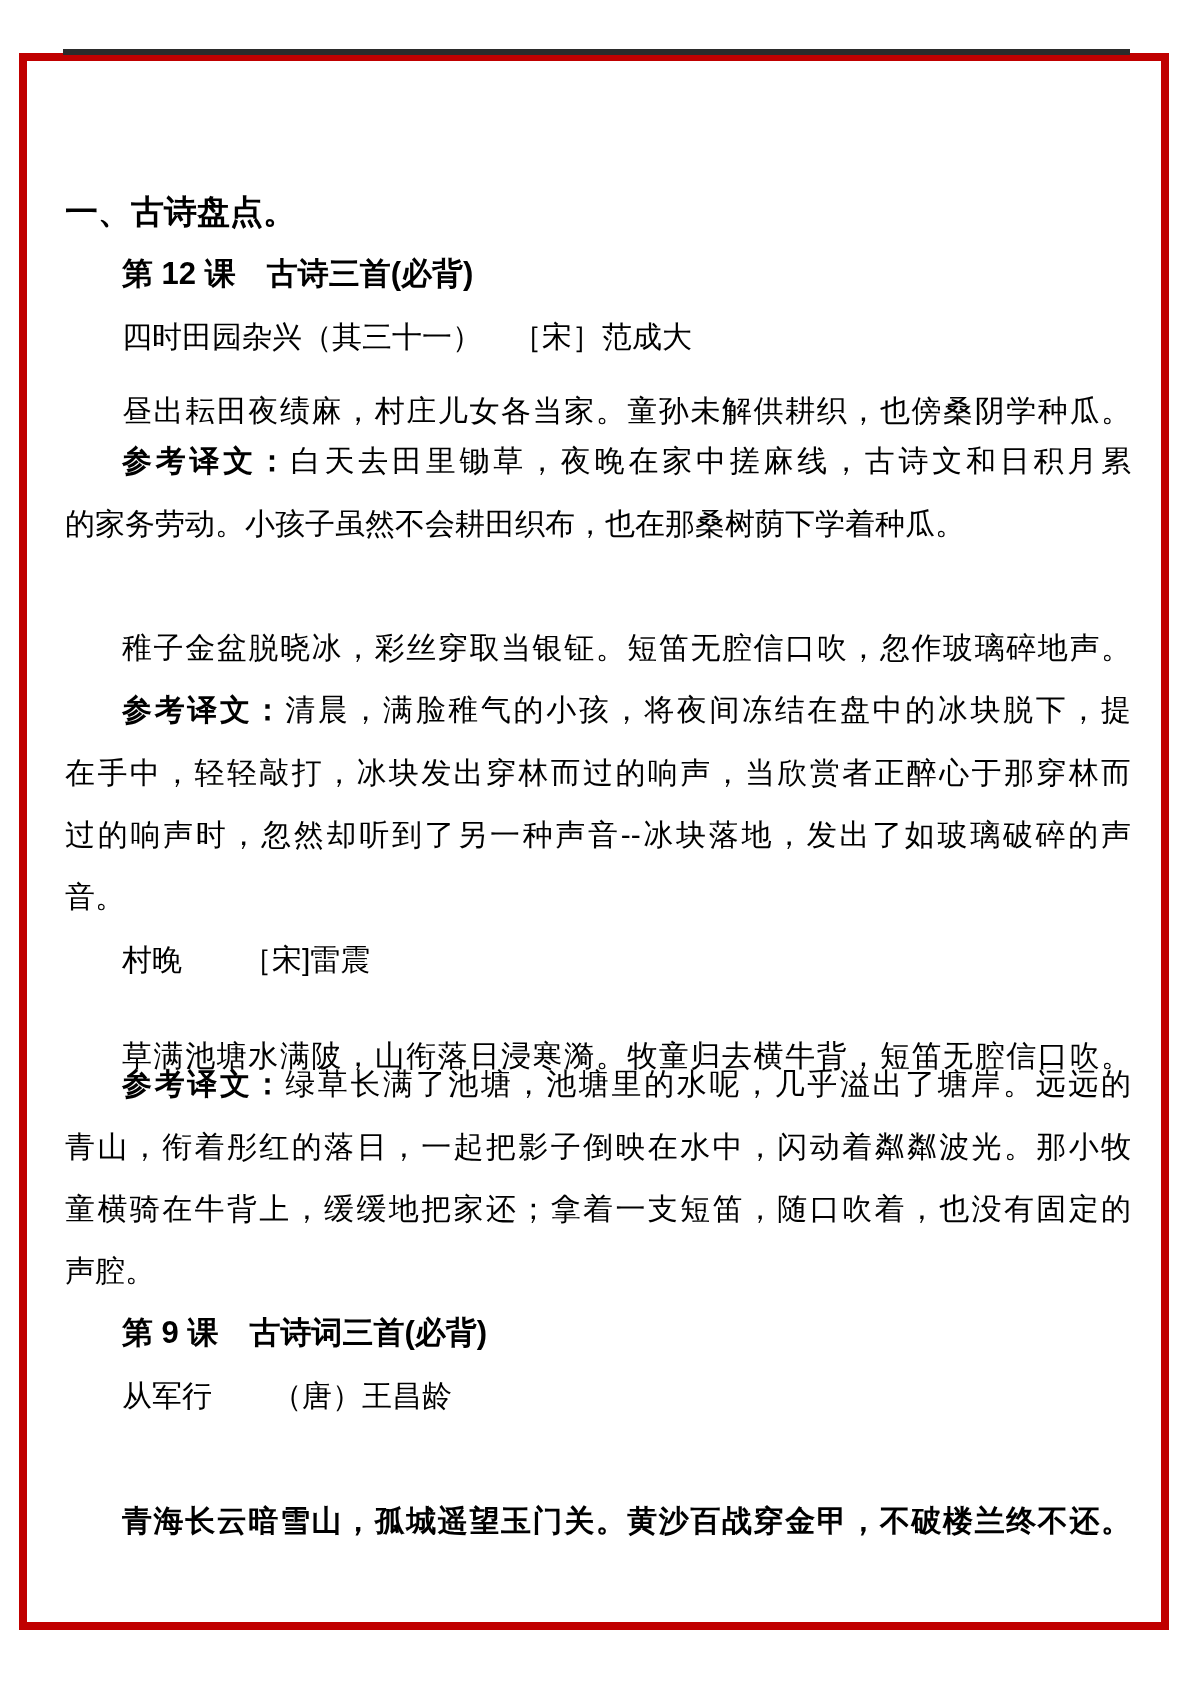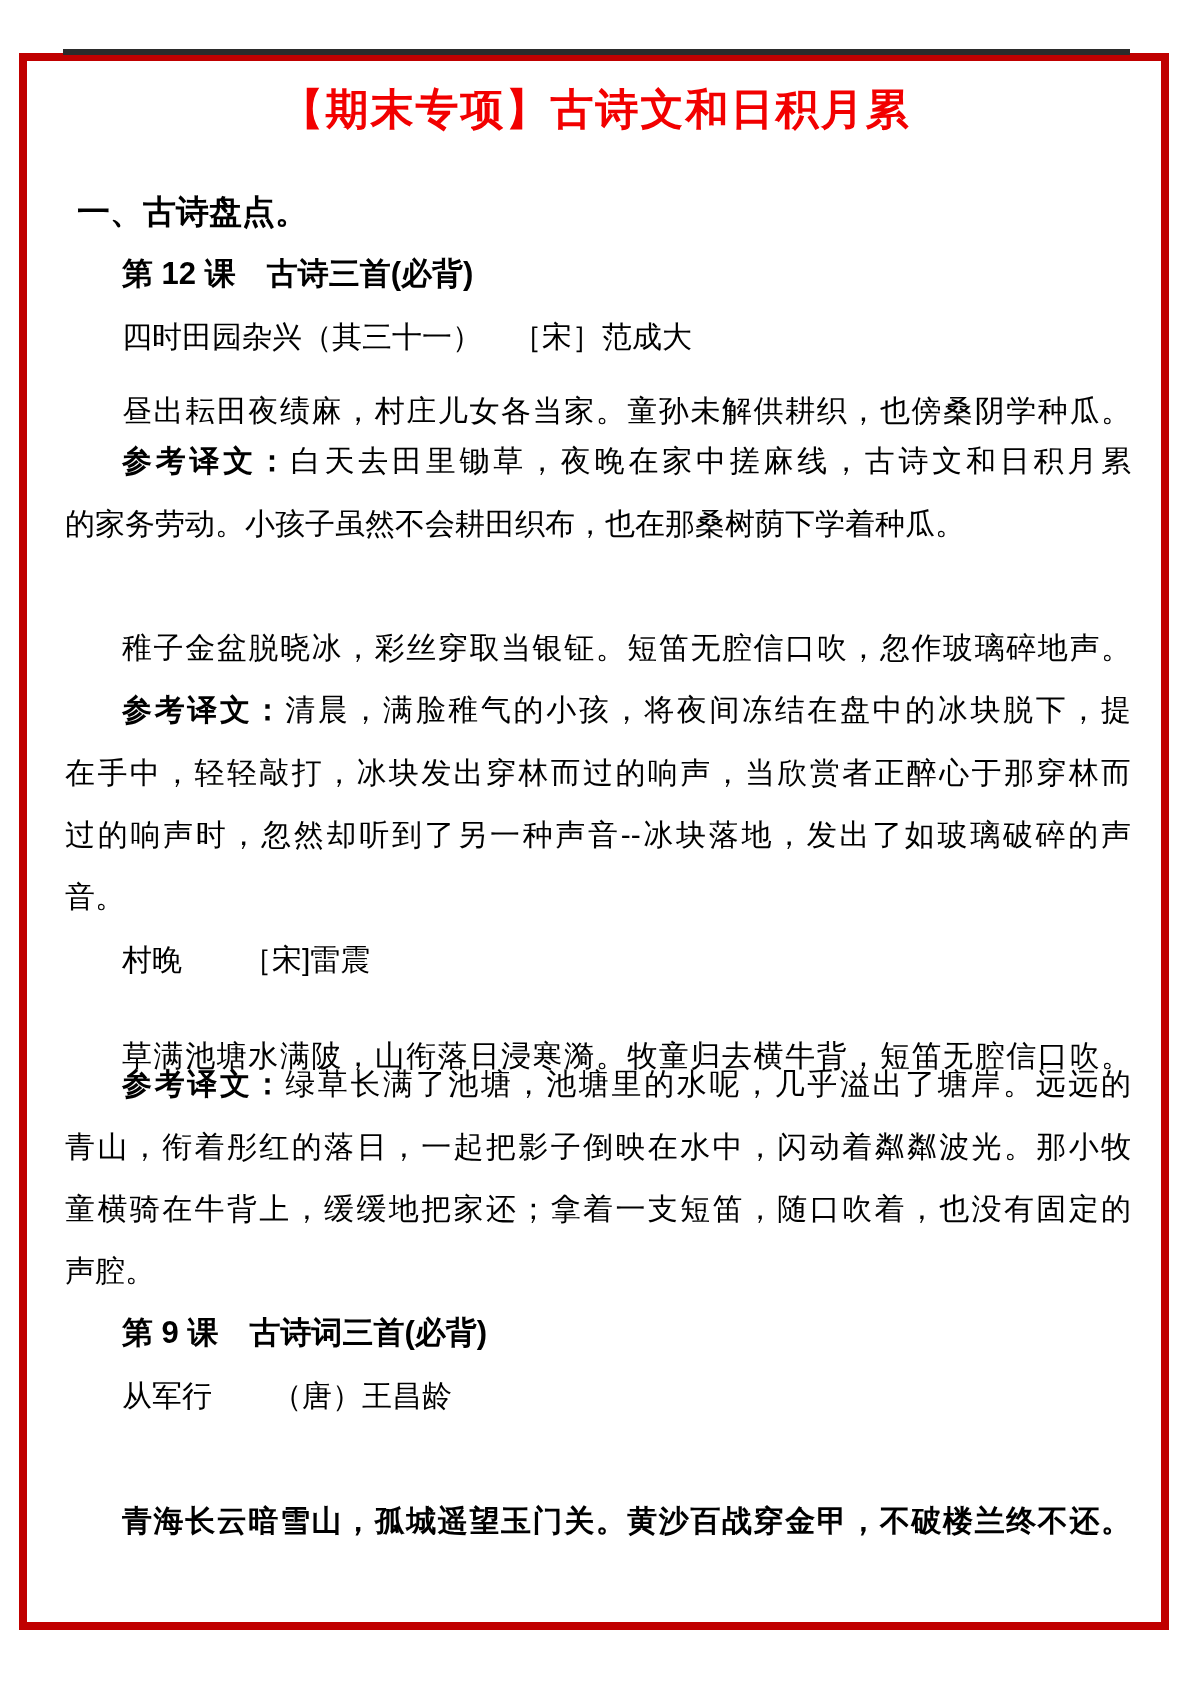--- a/index.html
+++ b/index.html
@@ -66,37 +66,35 @@
     white-space: nowrap;
   }
   .line.justify {
     white-space: normal;
     text-align: justify;
     text-align-last: justify;
   }
   .line.s-section {
     font-weight: bold;
     font-size: 33px;
-    margin-left: 12px;
   }
   .line.s-lesson {
     font-weight: bold;
     font-size: 31px;
   }
   .tr-label {
     font-weight: bold;
   }
 </style>
 </head>
 <body>
 
 <div class="page">
   <div class="black-bar" style="background: rgb(43, 43, 43);"></div>
   <div class="red-frame" style="border-color: rgb(192, 0, 0);"></div>
-  <h1 class="title" style="color: rgb(242, 0, 0);">【期末专项】古诗文和日积月累</h1>
   <div class="content" id="content">
       <div class="line s-section" style="left: 65px; top: 181px;">一、古诗盘点。</div>
       <div class="line s-lesson" style="left: 122px; top: 243px;">第 12 课　古诗三首(必背)</div>
       <div class="line s-plain" style="left: 122px; top: 306px;">四时田园杂兴（其三十一）　［宋］范成大</div>
       <div class="line s-plain justify" style="left: 122px; top: 380px; width: 1009px;">昼出耘田夜绩麻，村庄儿女各当家。童孙未解供耕织，也傍桑阴学种瓜。</div>
       <div class="line s-plain justify" style="left: 122px; top: 430px; width: 1009px;"><span class="tr-label">参考译文：</span><span>白天去田里锄草，夜晚在家中搓麻线，古诗文和日积月累</span></div>
       <div class="line s-plain" style="left: 65px; top: 493px;">的家务劳动。小孩子虽然不会耕田织布，也在那桑树荫下学着种瓜。</div>
       <div class="line s-plain justify" style="left: 122px; top: 617px; width: 1009px;">稚子金盆脱晓冰，彩丝穿取当银钲。短笛无腔信口吹，忽作玻璃碎地声。</div>
       <div class="line s-plain justify" style="left: 122px; top: 679px; width: 1009px;"><span class="tr-label">参考译文：</span><span>清晨，满脸稚气的小孩，将夜间冻结在盘中的冰块脱下，提</span></div>
       <div class="line s-plain justify" style="left: 65px; top: 742px; width: 1066px;">在手中，轻轻敲打，冰块发出穿林而过的响声，当欣赏者正醉心于那穿林而</div>

